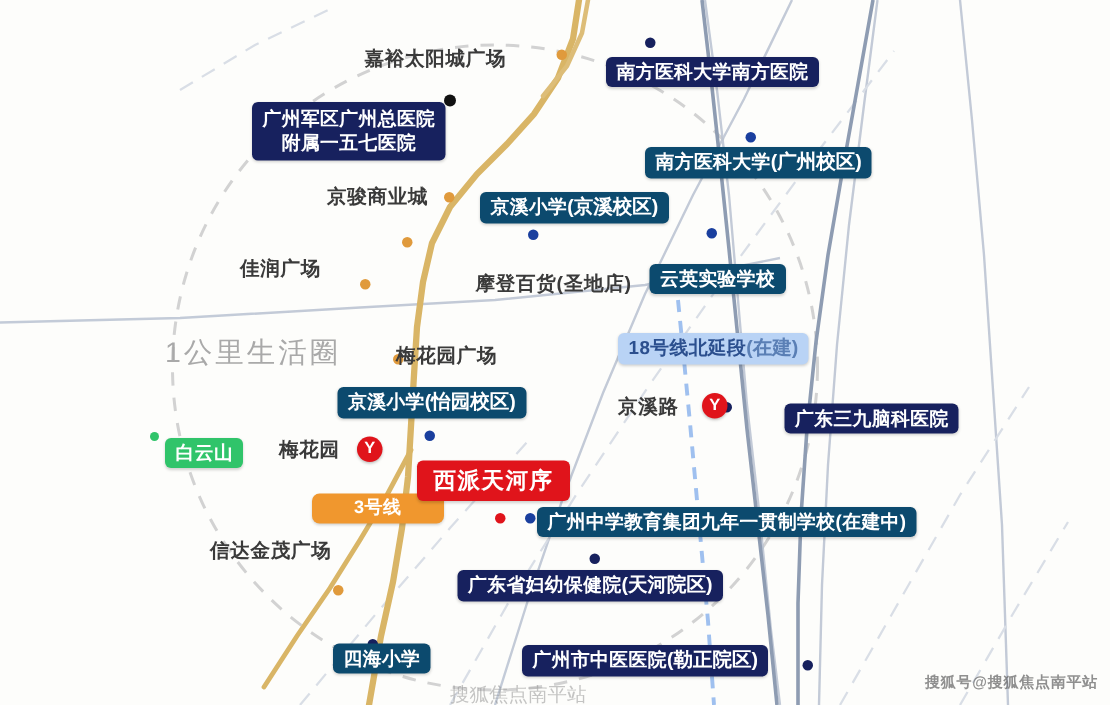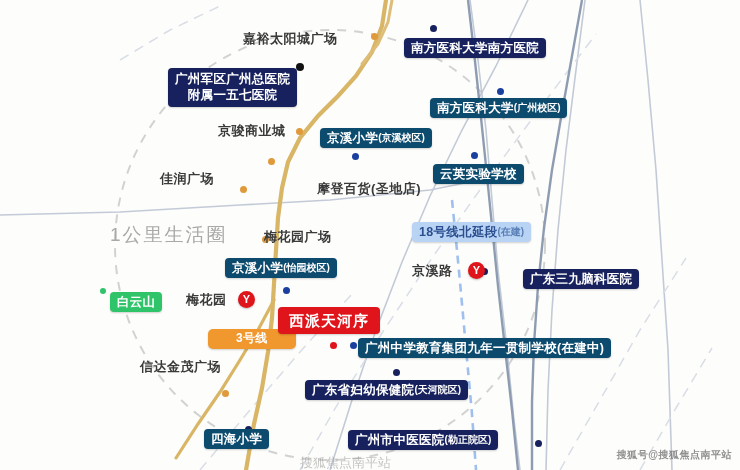--- a/index.html
+++ b/index.html
@@ -19,21 +19,21 @@
     white-space:nowrap;
     font-weight:bold;
     color:#fff;
     border-radius:4px;
     padding:3px 7px;
     font-size:12.5px;
     letter-spacing:.3px;
     line-height:1.15;
     box-shadow:0 1px 2px rgba(0,0,0,.18);
   }
-  .chip .sub{font-size:10px;font-weight:bold;letter-spacing:0;}
+  .chip .sub{font-size:13px;font-weight:bold;letter-spacing:0;}
   .chip.navy{background:#17215e;}
   .chip.blue{background:#0c4a6e;}
   .chip.red{background:#e0141b;font-size:15px;padding:5px 11px;letter-spacing:1px;}
   .chip.green{background:#30c46a;}
   .chip.orange{background:#f0972e;font-size:12px;padding:3px 28px;border-radius:5px;}
   .chip.lightblue{background:#b9d3f5;color:#2b4f8e;font-weight:bold;}
   .chip.lightblue .sub{color:#5a7fb5;}
   .chip.two-line{display:block;text-align:center;line-height:1.3;}
 
   
@@ -187,34 +187,34 @@
   <div class="chip blue" style="left:430px;top:98px;">
     <span>南方医科大学</span>
     <span class="sub">(广州校区)</span>
   </div>
 
   <div class="chip blue" style="left:320px;top:128px;">
     <span>京溪小学</span>
     <span class="sub">(京溪校区)</span>
   </div>
 
-  <div class="chip blue" style="left:433px;top:164px;align-items:flex-end;">
+  <div class="chip blue" style="left:433px;top:176px;align-items:flex-end;">
     <span>云英实验学校</span>
   </div>
 
   <div class="chip blue" style="left:225px;top:258px;">
     <span>京溪小学</span>
     <span class="sub">(怡园校区)</span>
   </div>
 
   <div class="chip blue" style="left:358px;top:338px;">
     <span>广州中学教育集团九年一贯制学校(在建中)</span>
   </div>
 
-  <div class="chip blue" style="left:204px;top:429px;text-align:center;">
+  <div class="chip blue" style="left:222px;top:429px;text-align:center;">
     <span>四海小学</span>
   </div>
 
   <div class="chip green" style="left:110px;top:292px;">
     <span>白云山</span>
   </div>
 
   <div class="chip orange" style="left:208px;top:329px;">
     <span>3号线</span>
   </div>

